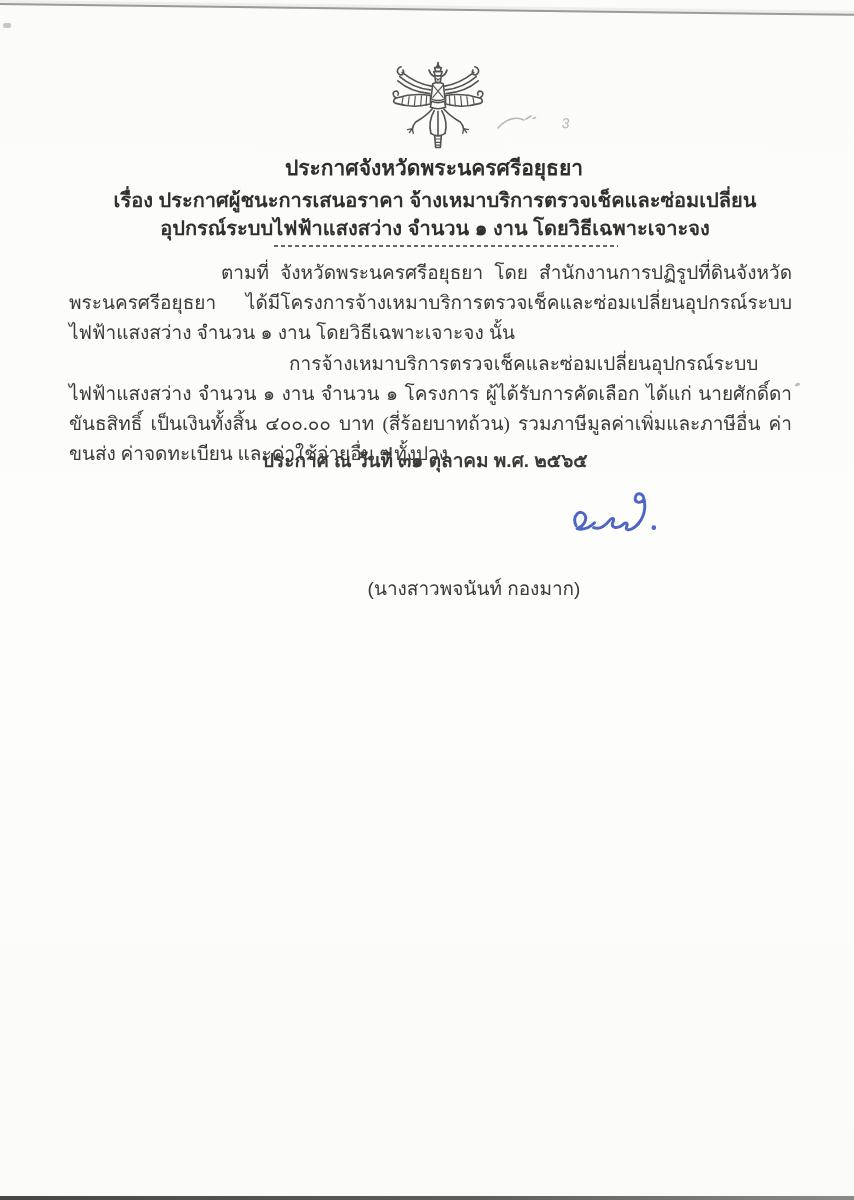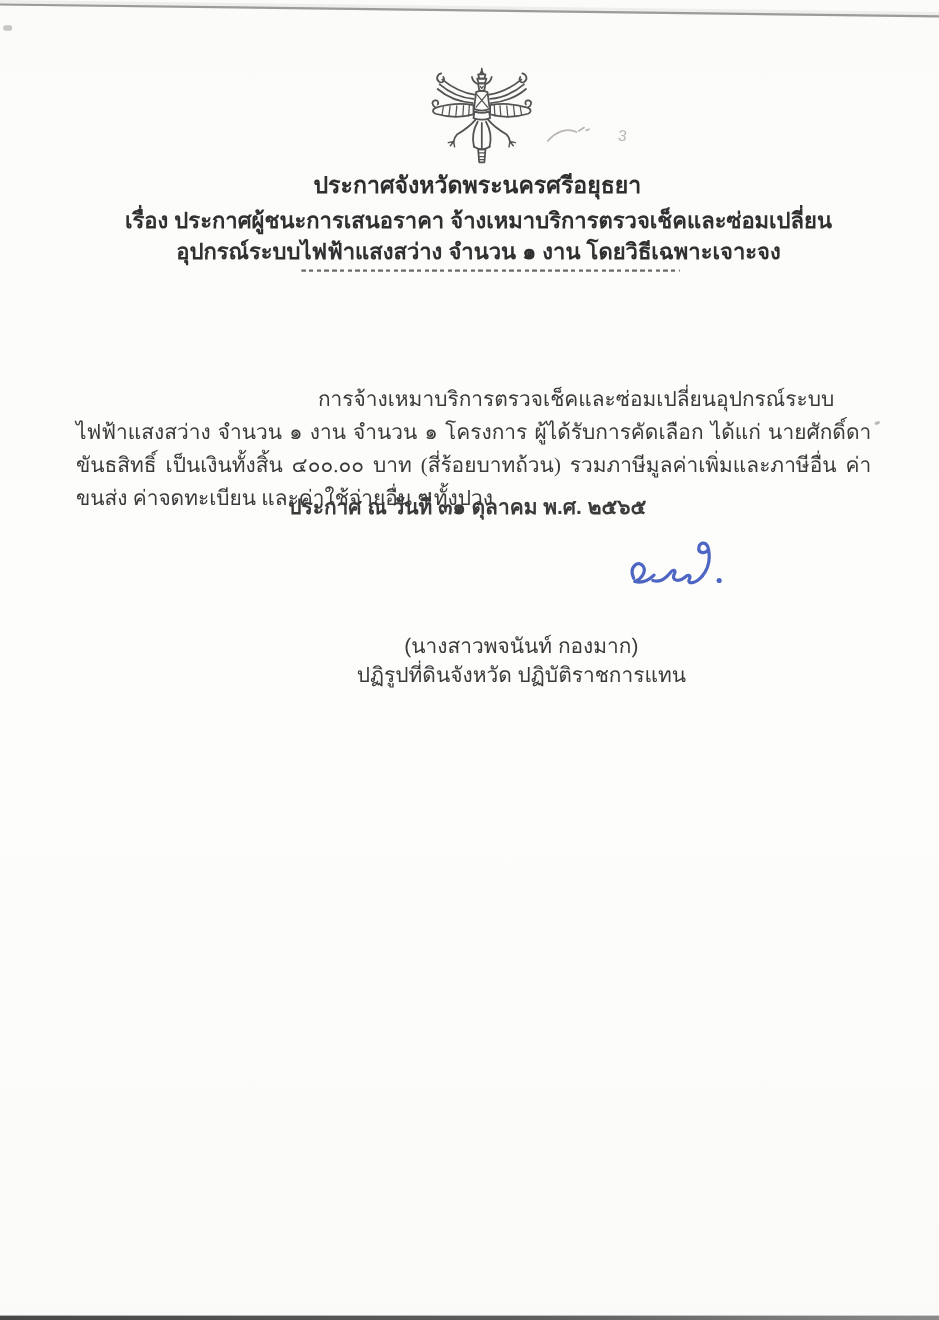--- a/index.html
+++ b/index.html
@@ -129,33 +129,33 @@
       <path d="M2 18 C10 9 20 6 28 10 M30 9 L35 6 M37 8.5 L39.5 7.5" fill="none" stroke="#bcb7b0" stroke-width="1.6" stroke-linecap="round"></path>
     </svg>
     <span class="pencil-note">3</span>
   </div>
 
   <h1 class="doc-title">ประกาศจังหวัดพระนครศรีอยุธยา</h1>
   <div class="subject subject-1">เรื่อง ประกาศผู้ชนะการเสนอราคา จ้างเหมาบริการตรวจเช็คและซ่อมเปลี่ยน</div>
   <div class="subject subject-2">อุปกรณ์ระบบไฟฟ้าแสงสว่าง จำนวน ๑ งาน โดยวิธีเฉพาะเจาะจง</div>
   <div class="separator"></div>
 
+  <p class="para para-1">ตามที่ จังหวัดพระนครศรีอยุธยา โดย สำนักงานการปฏิรูปที่ดินจังหวัดพระนครศรีอยุธยา ได้มีโครงการจ้างเหมาบริการตรวจเช็คและซ่อมเปลี่ยนอุปกรณ์ระบบไฟฟ้าแสงสว่าง จำนวน ๑ งาน โดยวิธีเฉพาะเจาะจง นั้น</p>
   <p class="para para-2">การจ้างเหมาบริการตรวจเช็คและซ่อมเปลี่ยนอุปกรณ์ระบบไฟฟ้าแสงสว่าง จำนวน ๑ งาน จำนวน ๑ โครงการ ผู้ได้รับการคัดเลือก ได้แก่ นายศักดิ์ดา ขันธสิทธิ์ เป็นเงินทั้งสิ้น ๔๐๐.๐๐ บาท (สี่ร้อยบาทถ้วน) รวมภาษีมูลค่าเพิ่มและภาษีอื่น ค่าขนส่ง ค่าจดทะเบียน และค่าใช้จ่ายอื่น ๆ ทั้งปวง</p>
 
   <div class="date-line">ประกาศ ณ วันที่ ๓๑ ตุลาคม พ.ศ. ๒๕๖๕</div>
 
   <svg class="signature" viewBox="0 0 100 70" xmlns="http://www.w3.org/2000/svg">
     <g fill="none" stroke="#3b55bd" stroke-width="3" stroke-linecap="round" stroke-linejoin="round" opacity="0.9">
       <path d="M12 44 C7 33 17 26 21 33 C24 38 19 45 13 47 C21 49 27 45 31 41"></path>
       <path d="M30 46 C36 48 42 44 46 39 C49 35 52 36 50 40 C47 46 54 48 60 43 C63 40 66 41 64 45 C62 50 70 49 76 42"></path>
       <path d="M76 42 C81 36 84 27 82 17 C81 10 74 9 73 15 C72 20 78 22 82 17"></path>
     </g>
     <circle cx="92" cy="46" r="2.4" fill="#3b55bd" opacity="0.9"></circle>
   </svg>
 
   <div class="signer">
     <div>(นางสาวพจนันท์ กองมาก)</div>
-    <div>ปฏิรูปที่ดินจังหวัด ปฏิบัติราชการแทน</div>
   </div>
 
   <div class="scan-speck-right"></div>
   <div class="scan-edge-bottom"></div>
 </div>
 
 </body></html>

